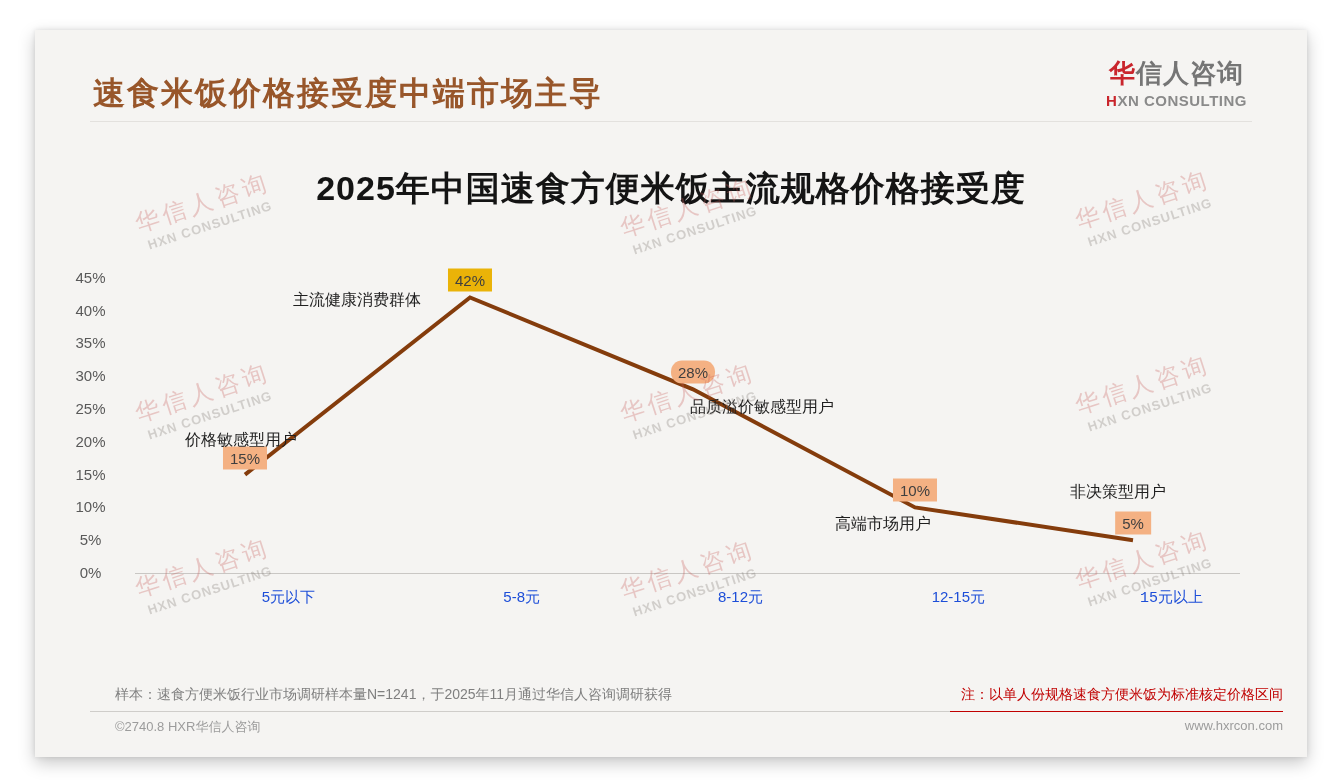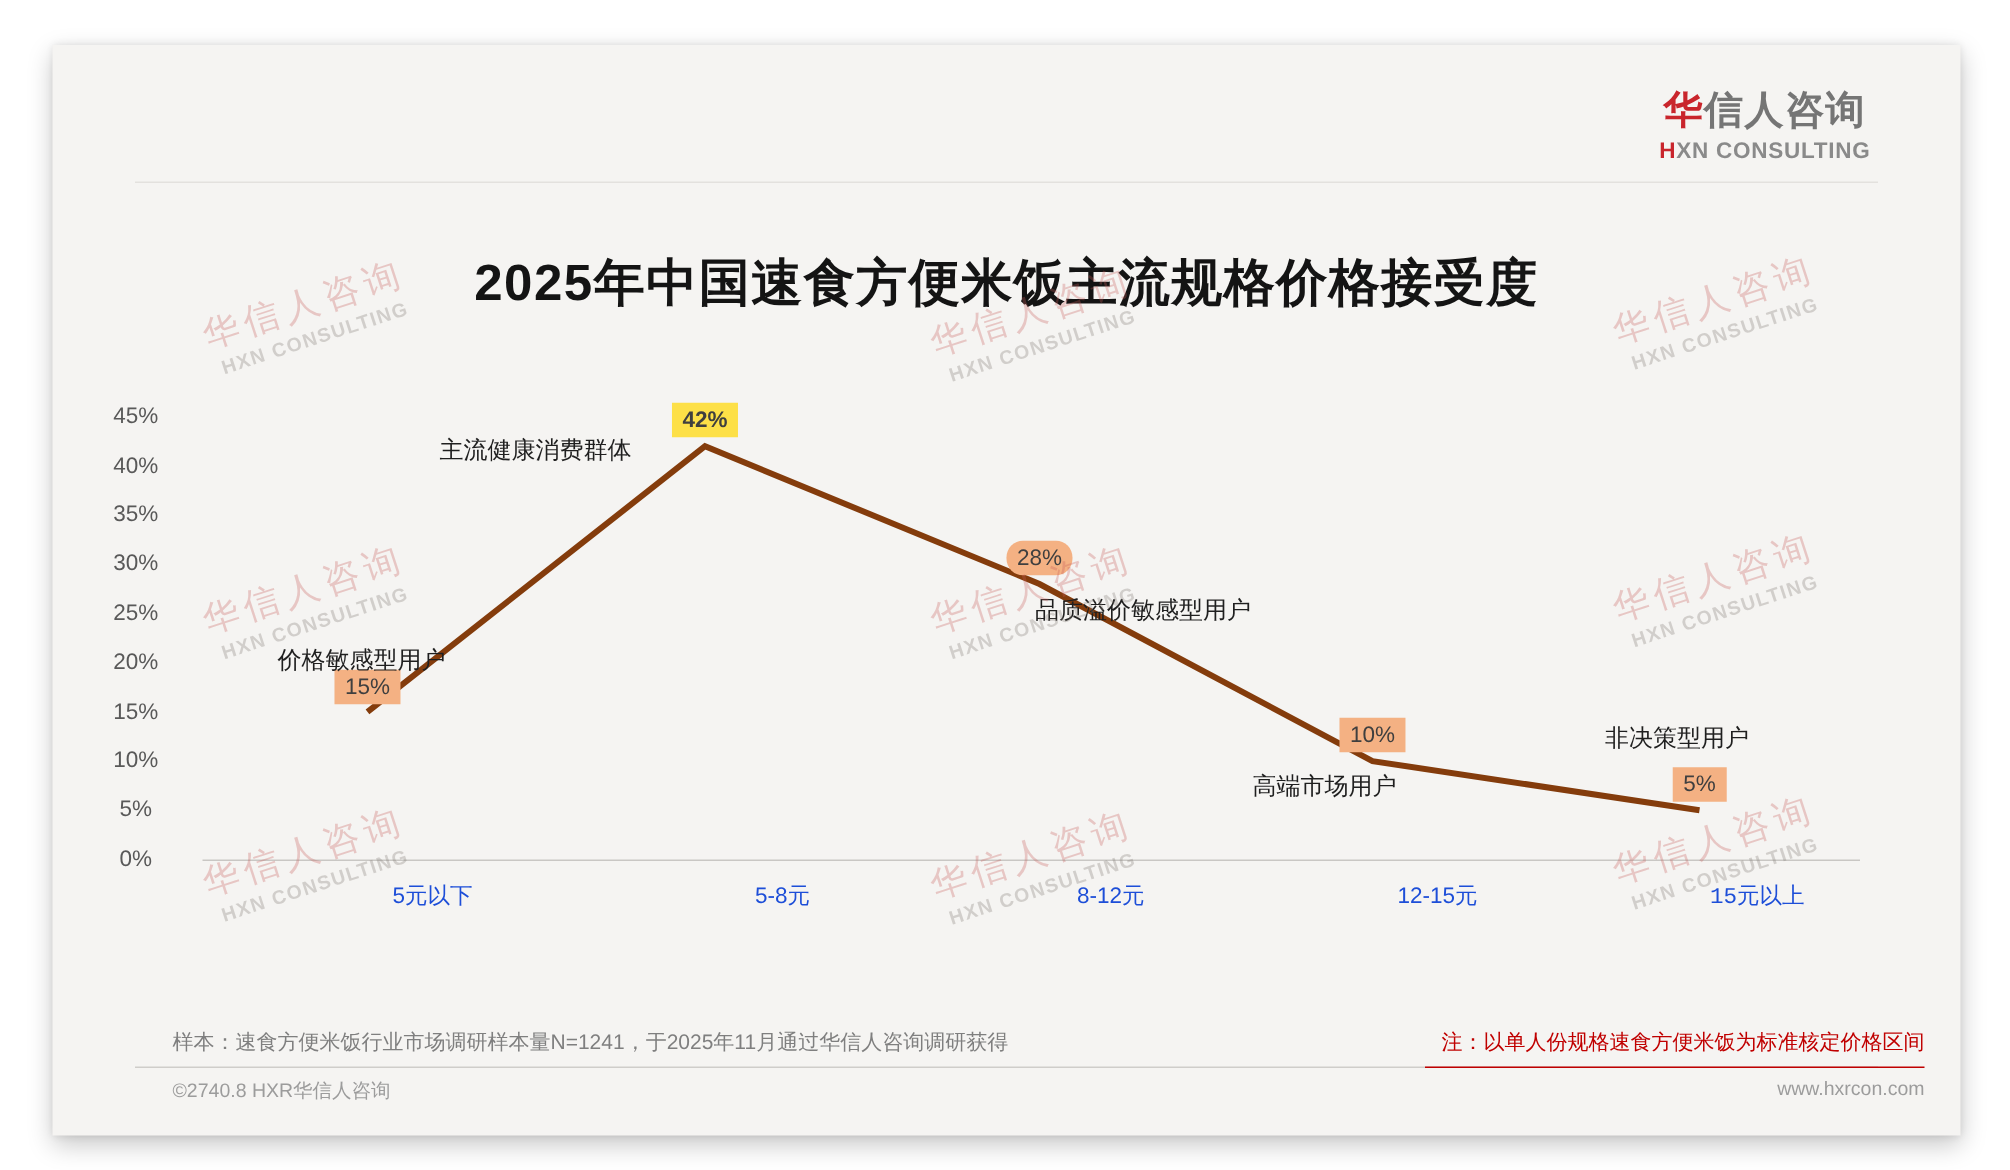--- a/index.html
+++ b/index.html
@@ -44,20 +44,21 @@
   .foot-sep      { position:absolute; left:55px; top:681px; width:1162px; height:1px; background:#cfcdca; }
   .foot-red-line { position:absolute; right:24px; top:681px; width:333px; height:1px; background:#c00000; }
   .copyright { position:absolute; left:80px;  top:688px; font-size:13px; color:#9c9c9c; white-space:nowrap; }
   .website   { position:absolute; right:24px; top:688px; font-size:13px; color:#9c9c9c; white-space:nowrap;margin-left:46px; }
 </style>
 </head>
 <body>
 
 <div class="card">
 
+  <div class="page-title">速食米饭价格接受度中端市场主导</div>
 
   <div class="logo">
     <div class="logo-cn"><span class="red">华</span><span>信人咨询</span></div>
     <div class="logo-en"><span class="red">H</span><span>XN CONSULTING</span></div>
   </div>
 
   <div class="header-divider"></div>
 
   <div class="chart-title">2025年中国速食方便米饭主流规格价格接受度</div>
 
@@ -75,21 +76,21 @@
       <div class="ytick" style="top: 435.6px;">15%</div>
       <div class="ytick" style="top: 468.4px;">10%</div>
       <div class="ytick" style="top: 501.2px;">5%</div>
       <div class="ytick" style="top: 534px;">0%</div>
       <div class="xlabel" style="left: 140px;">5元以下</div>
       <div class="xlabel" style="left: 365px;">5-8元</div>
       <div class="xlabel" style="left: 588px;">8-12元</div>
       <div class="xlabel" style="left: 810px;">12-15元</div>
       <div class="xlabel" style="left: 1028px; font-family: Liberation Mono, monospace;">15元以上</div>
       <div class="badge" style="left: 210px; top: 427.6px; background: rgb(244, 177, 131);">15%</div>
-      <div class="badge" style="left: 435px; top: 250.48px; background: #fde047; font-weight: bold;">42%</div>
+      <div class="badge" style="left: 435px; top: 250.48px; background: #eab308;">42%</div>
       <div class="badge" style="left: 658px; top: 342.32px; background: rgb(244, 177, 131); border-radius: 11px;">28%</div>
       <div class="badge" style="left: 880px; top: 460.4px; background: rgb(244, 177, 131);">10%</div>
       <div class="badge" style="left: 1098px; top: 493.2px; background: rgb(244, 177, 131);">5%</div>
       <div class="annotation" style="left: 150px; top: 400px;">价格敏感型用户</div>
       <div class="annotation" style="left: 258px; top: 260px;">主流健康消费群体</div>
       <div class="annotation" style="left: 655px; top: 367px;">品质溢价敏感型用户</div>
       <div class="annotation" style="left: 800px; top: 484px;">高端市场用户</div>
       <div class="annotation" style="left: 1035px; top: 452px;">非决策型用户</div>
     </div>
 

